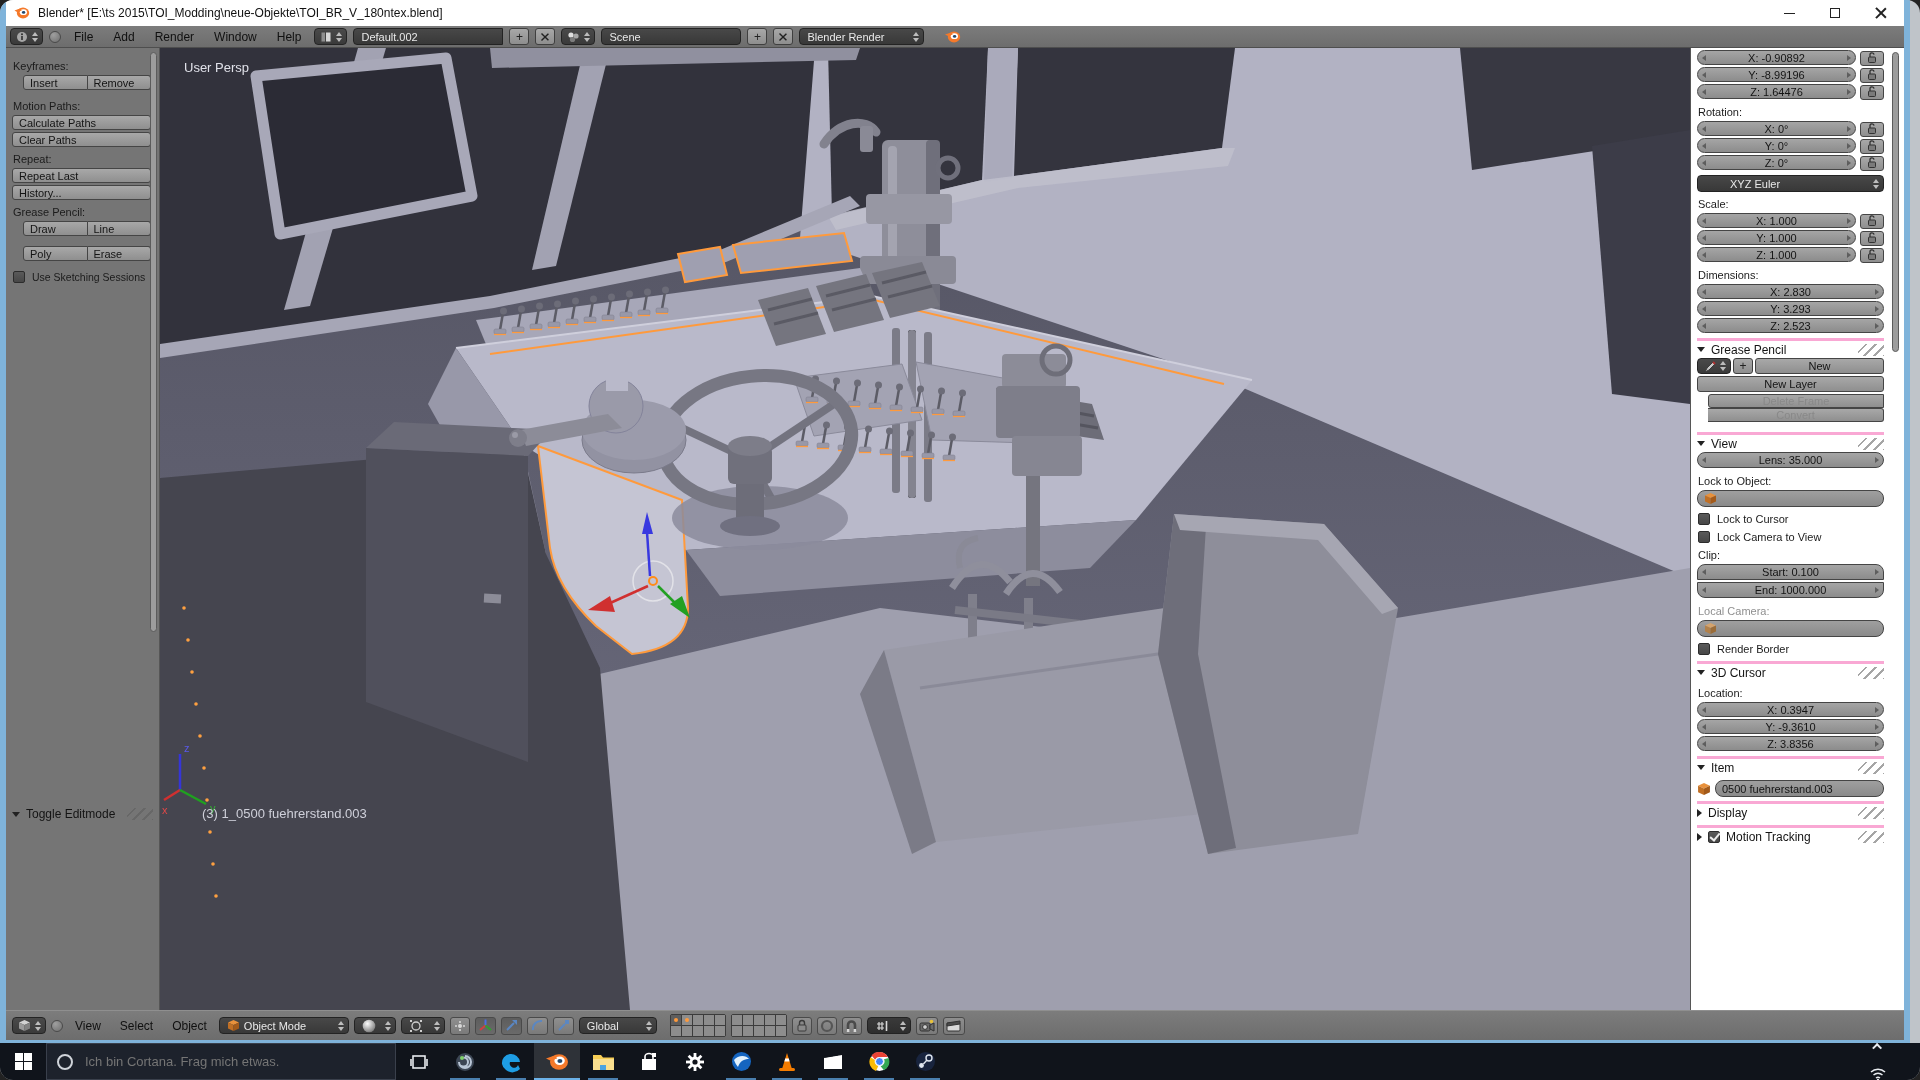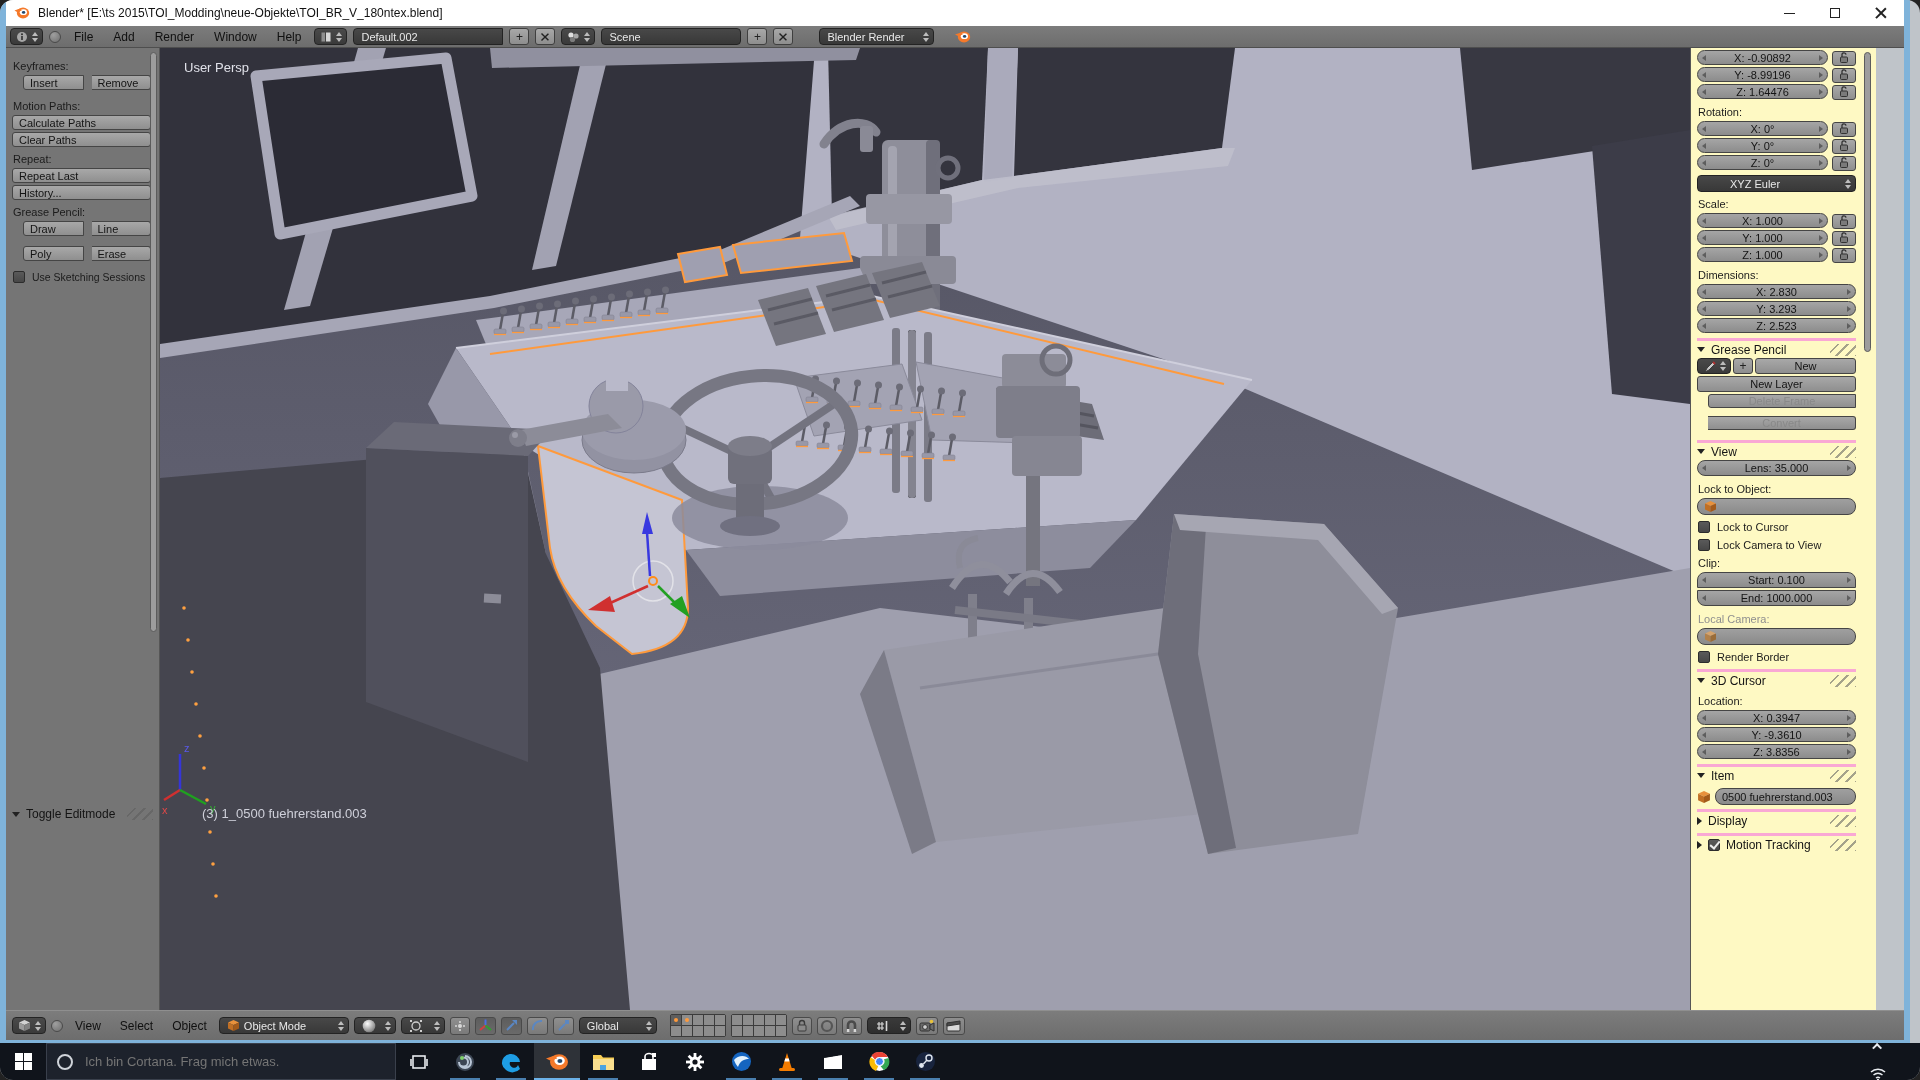--- a/index.html
+++ b/index.html
@@ -33,28 +33,28 @@
   .td{width:0;height:0;border-left:3px solid transparent;border-right:3px solid transparent;border-top:4px solid #bdbdbd;}
   .sq{height:17px;width:20px;background:linear-gradient(#a8a8a8,#8e8e8e);border:1px solid #3f3f3f;border-radius:3px;
     display:flex;align-items:center;justify-content:center;font-size:12px;color:#222;}
   .ibtn{position:relative;height:17px;background:linear-gradient(#4a4a4a,#3a3a3a);border:1px solid #242424;border-radius:4px;
     display:flex;align-items:center;gap:3px;padding:0 14px 0 5px;}
   .circ{width:12px;height:12px;border-radius:50%;background:radial-gradient(circle at 35% 30%,#9f9f9f,#6e6e6e);border:1px solid #4a4a4a;}
   .stats{font-size:12px;color:#f2f2f2;margin-left:8px;white-space:nowrap;}
 
   
   #toolshelf{left:6px;top:48px;width:154px;height:962px;background:#757575;border-right:1px solid #565656;padding:6px 8px 0 6px;}
-  #npanel{left:1690px;top:48px;width:186px;height:962px;background:#fef9c3;border-left:1px solid #565656;padding:2px 20px 0 6px;}
+  #npanel{left:1690px;top:48px;width:214px;height:962px;background:#ffffff;border-left:1px solid #565656;padding:2px 20px 0 6px;}
   .plabel{font-size:11px;color:#1b1b1b;margin:6px 1px 3px;}
   .plabel.dim{color:#8f8f8f;}
   .btn{height:15px;background:linear-gradient(#a8a8a8,#8f8f8f);border:1px solid #454545;border-radius:3px;
     font-size:11px;color:#141414;display:flex;align-items:center;padding:0 6px;margin-bottom:2px;}
   .btn.cen{justify-content:center;}
   .btn.dis{color:#898989;}
-  .half{display:flex;gap:8px;margin-bottom:10px;padding-left:11px;}
+  .half{display:flex;gap:0;margin-bottom:10px;padding-left:11px;}
   .half .btn{flex:1;margin:0;border-radius:0;}
   .half .btn:first-child{border-radius:3px 0 0 3px;}
   .half .btn:last-child{border-radius:0 3px 3px 0;border-left:none;}
   .numf{position:relative;height:15px;background:linear-gradient(#a5a5a5,#8c8c8c);border:1px solid #454545;
     border-radius:8px;font-size:11px;color:#141414;display:flex;align-items:center;justify-content:center;margin-bottom:1px;flex:1;}
   .numf .la{position:absolute;left:4px;top:4px;width:0;height:0;border-top:3px solid transparent;border-bottom:3px solid transparent;border-right:4px solid rgba(0,0,0,.38);}
   .numf .ra{position:absolute;right:4px;top:4px;width:0;height:0;border-top:3px solid transparent;border-bottom:3px solid transparent;border-left:4px solid rgba(0,0,0,.38);}
   .lockb{width:24px;height:15px;margin-left:4px;background:linear-gradient(#a8a8a8,#8f8f8f);border:1px solid #454545;
     border-radius:3px;display:flex;align-items:center;justify-content:center;}
   .frow{display:flex;align-items:center;margin-bottom:1px;}
@@ -173,21 +173,21 @@
           <span class="td"></span>
         </span>
     </div>
     <div class="dsel" style="width:140px;">
       <span>Scene</span>
     </div>
     <div class="sq">+</div>
     <div class="sq">
       <div class="clx" style="transform:scale(.7);"></div>
     </div>
-    <div class="dsel" style="width:115px;margin-left:20px;">
+    <div class="dsel" style="width:125px;margin-left:0;">
       <span>Blender Render</span>
       <span class="dd">
           <span class="tu"></span>
           <span class="td"></span>
         </span>
     </div>
     <svg width="17" height="14" style="margin-left:14px">
       <ellipse cx="10" cy="7" rx="6.2" ry="5.4" fill="#f5792a"></ellipse>
         <ellipse cx="10.4" cy="6.2" rx="3.6" ry="2.9" fill="#fff"></ellipse>
       <ellipse cx="10.6" cy="6.4" rx="1.7" ry="1.4" fill="#23486d"></ellipse>

